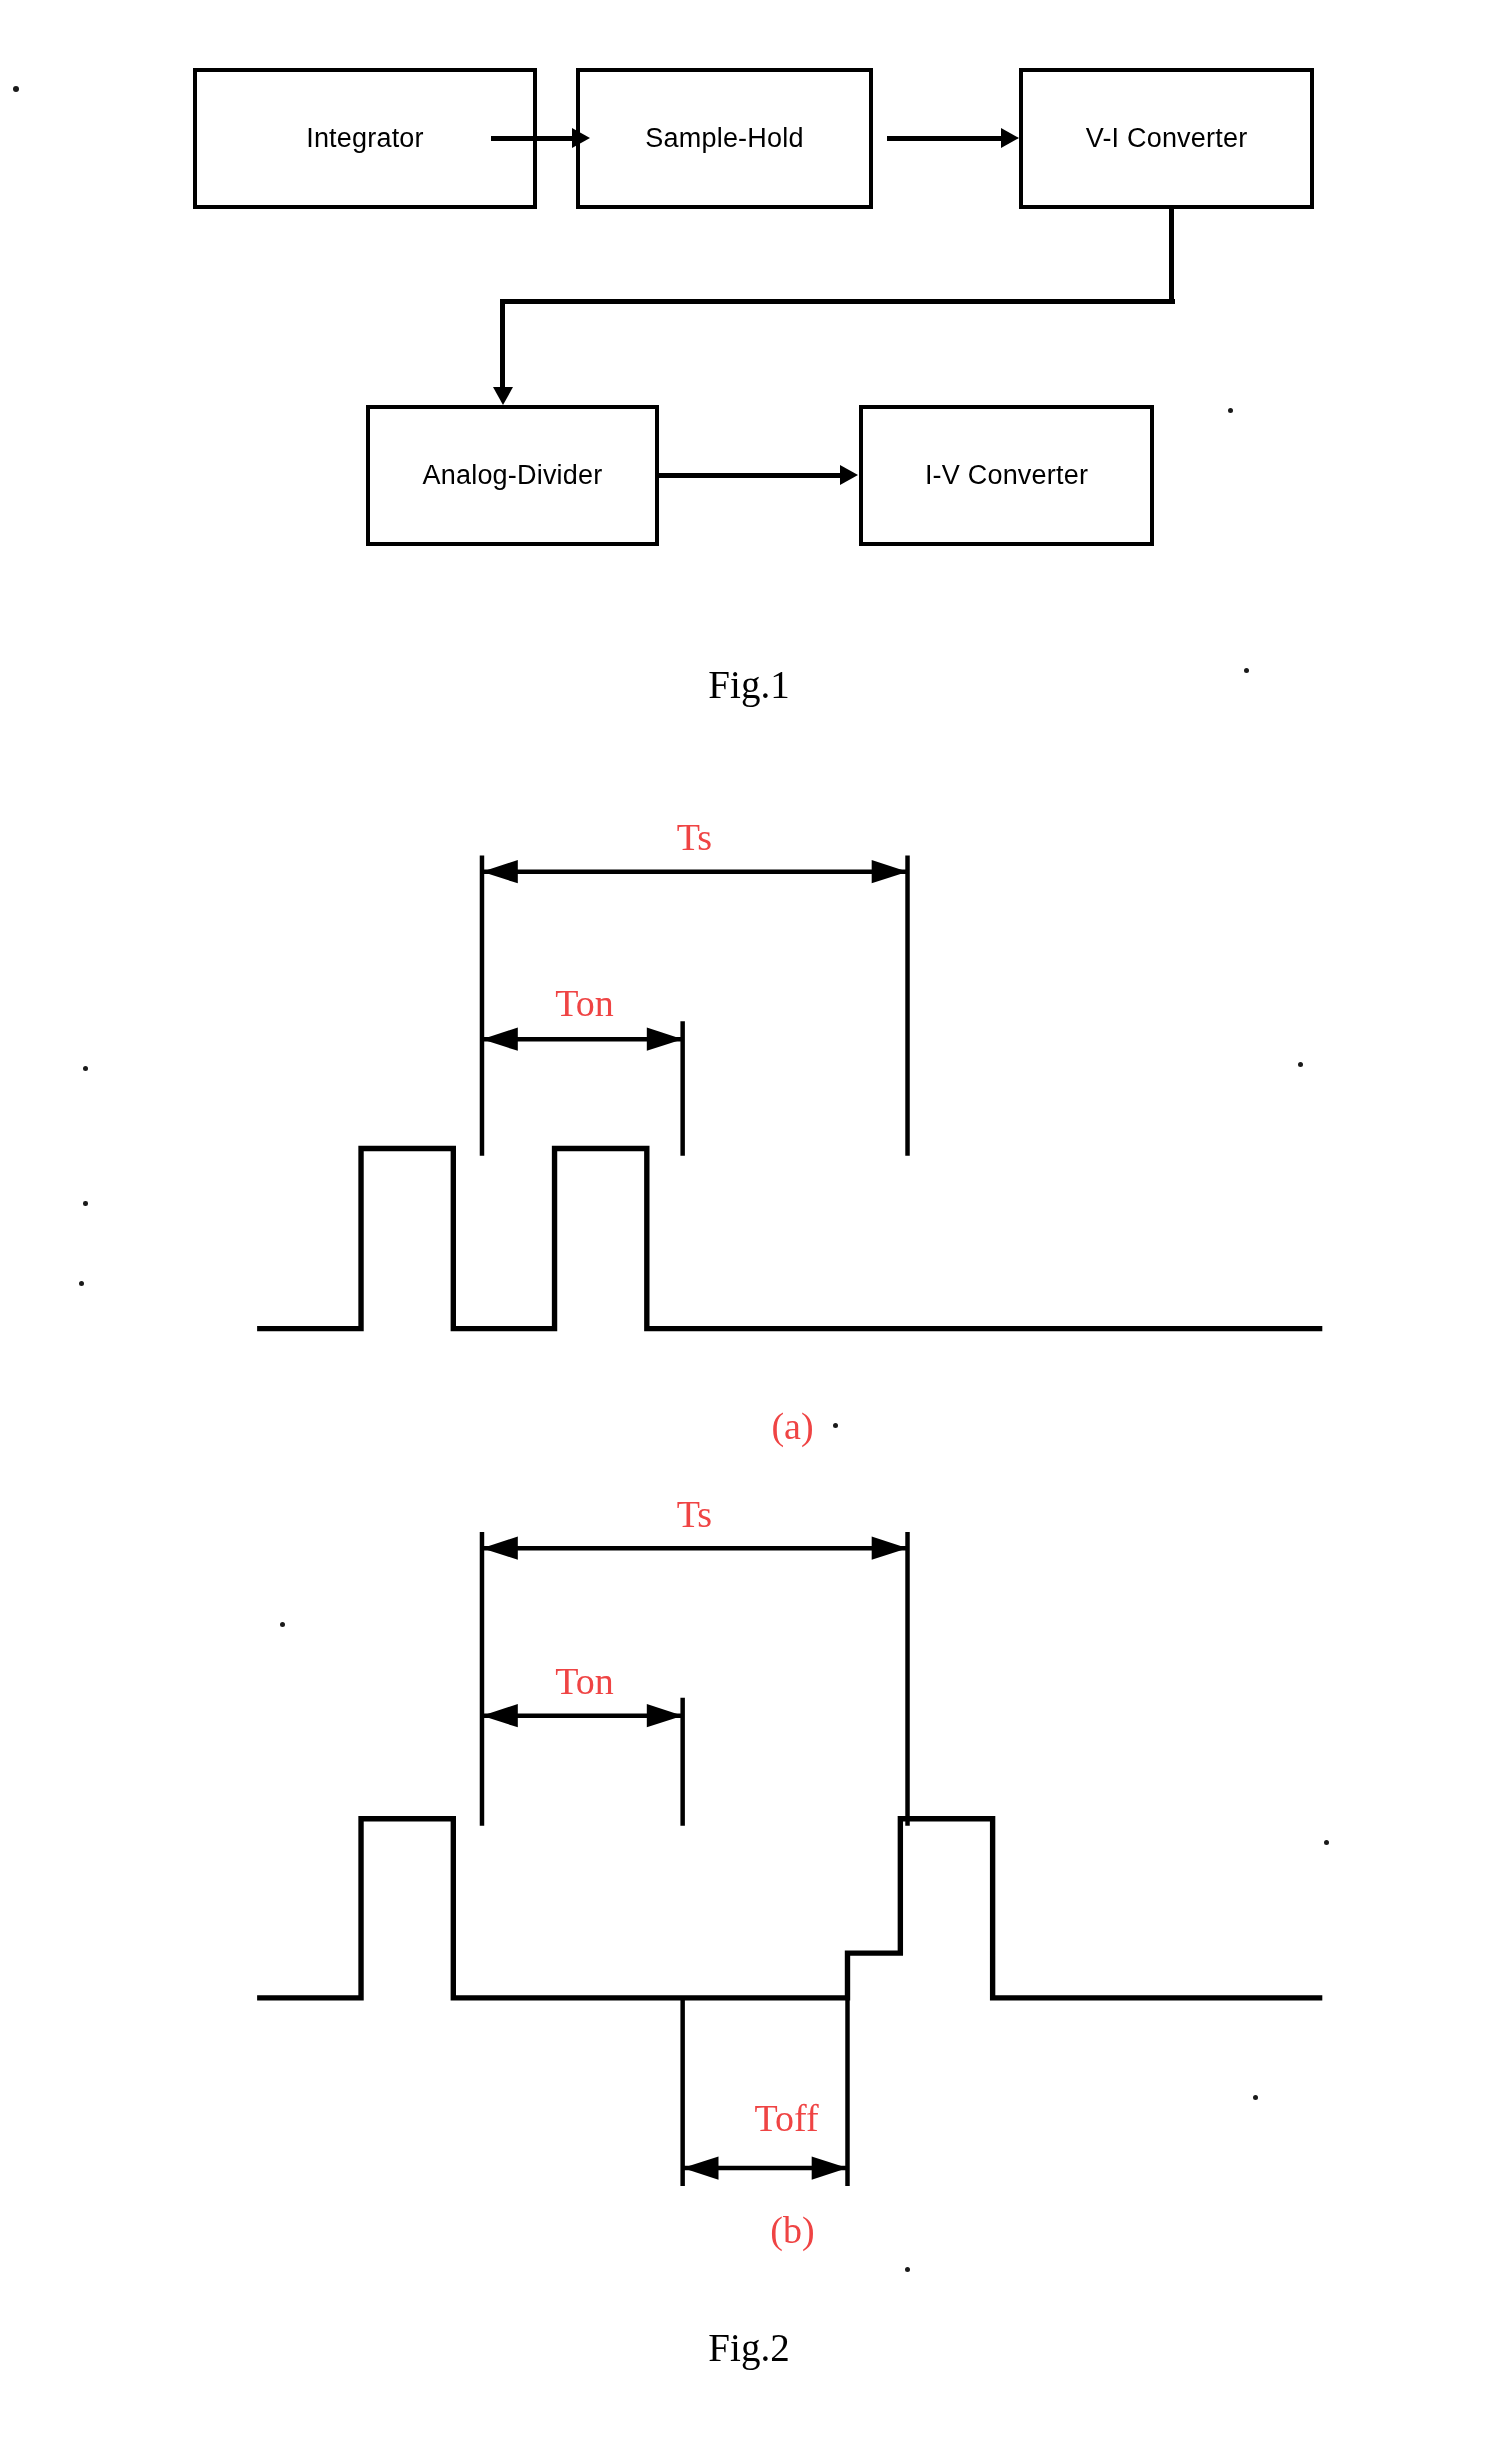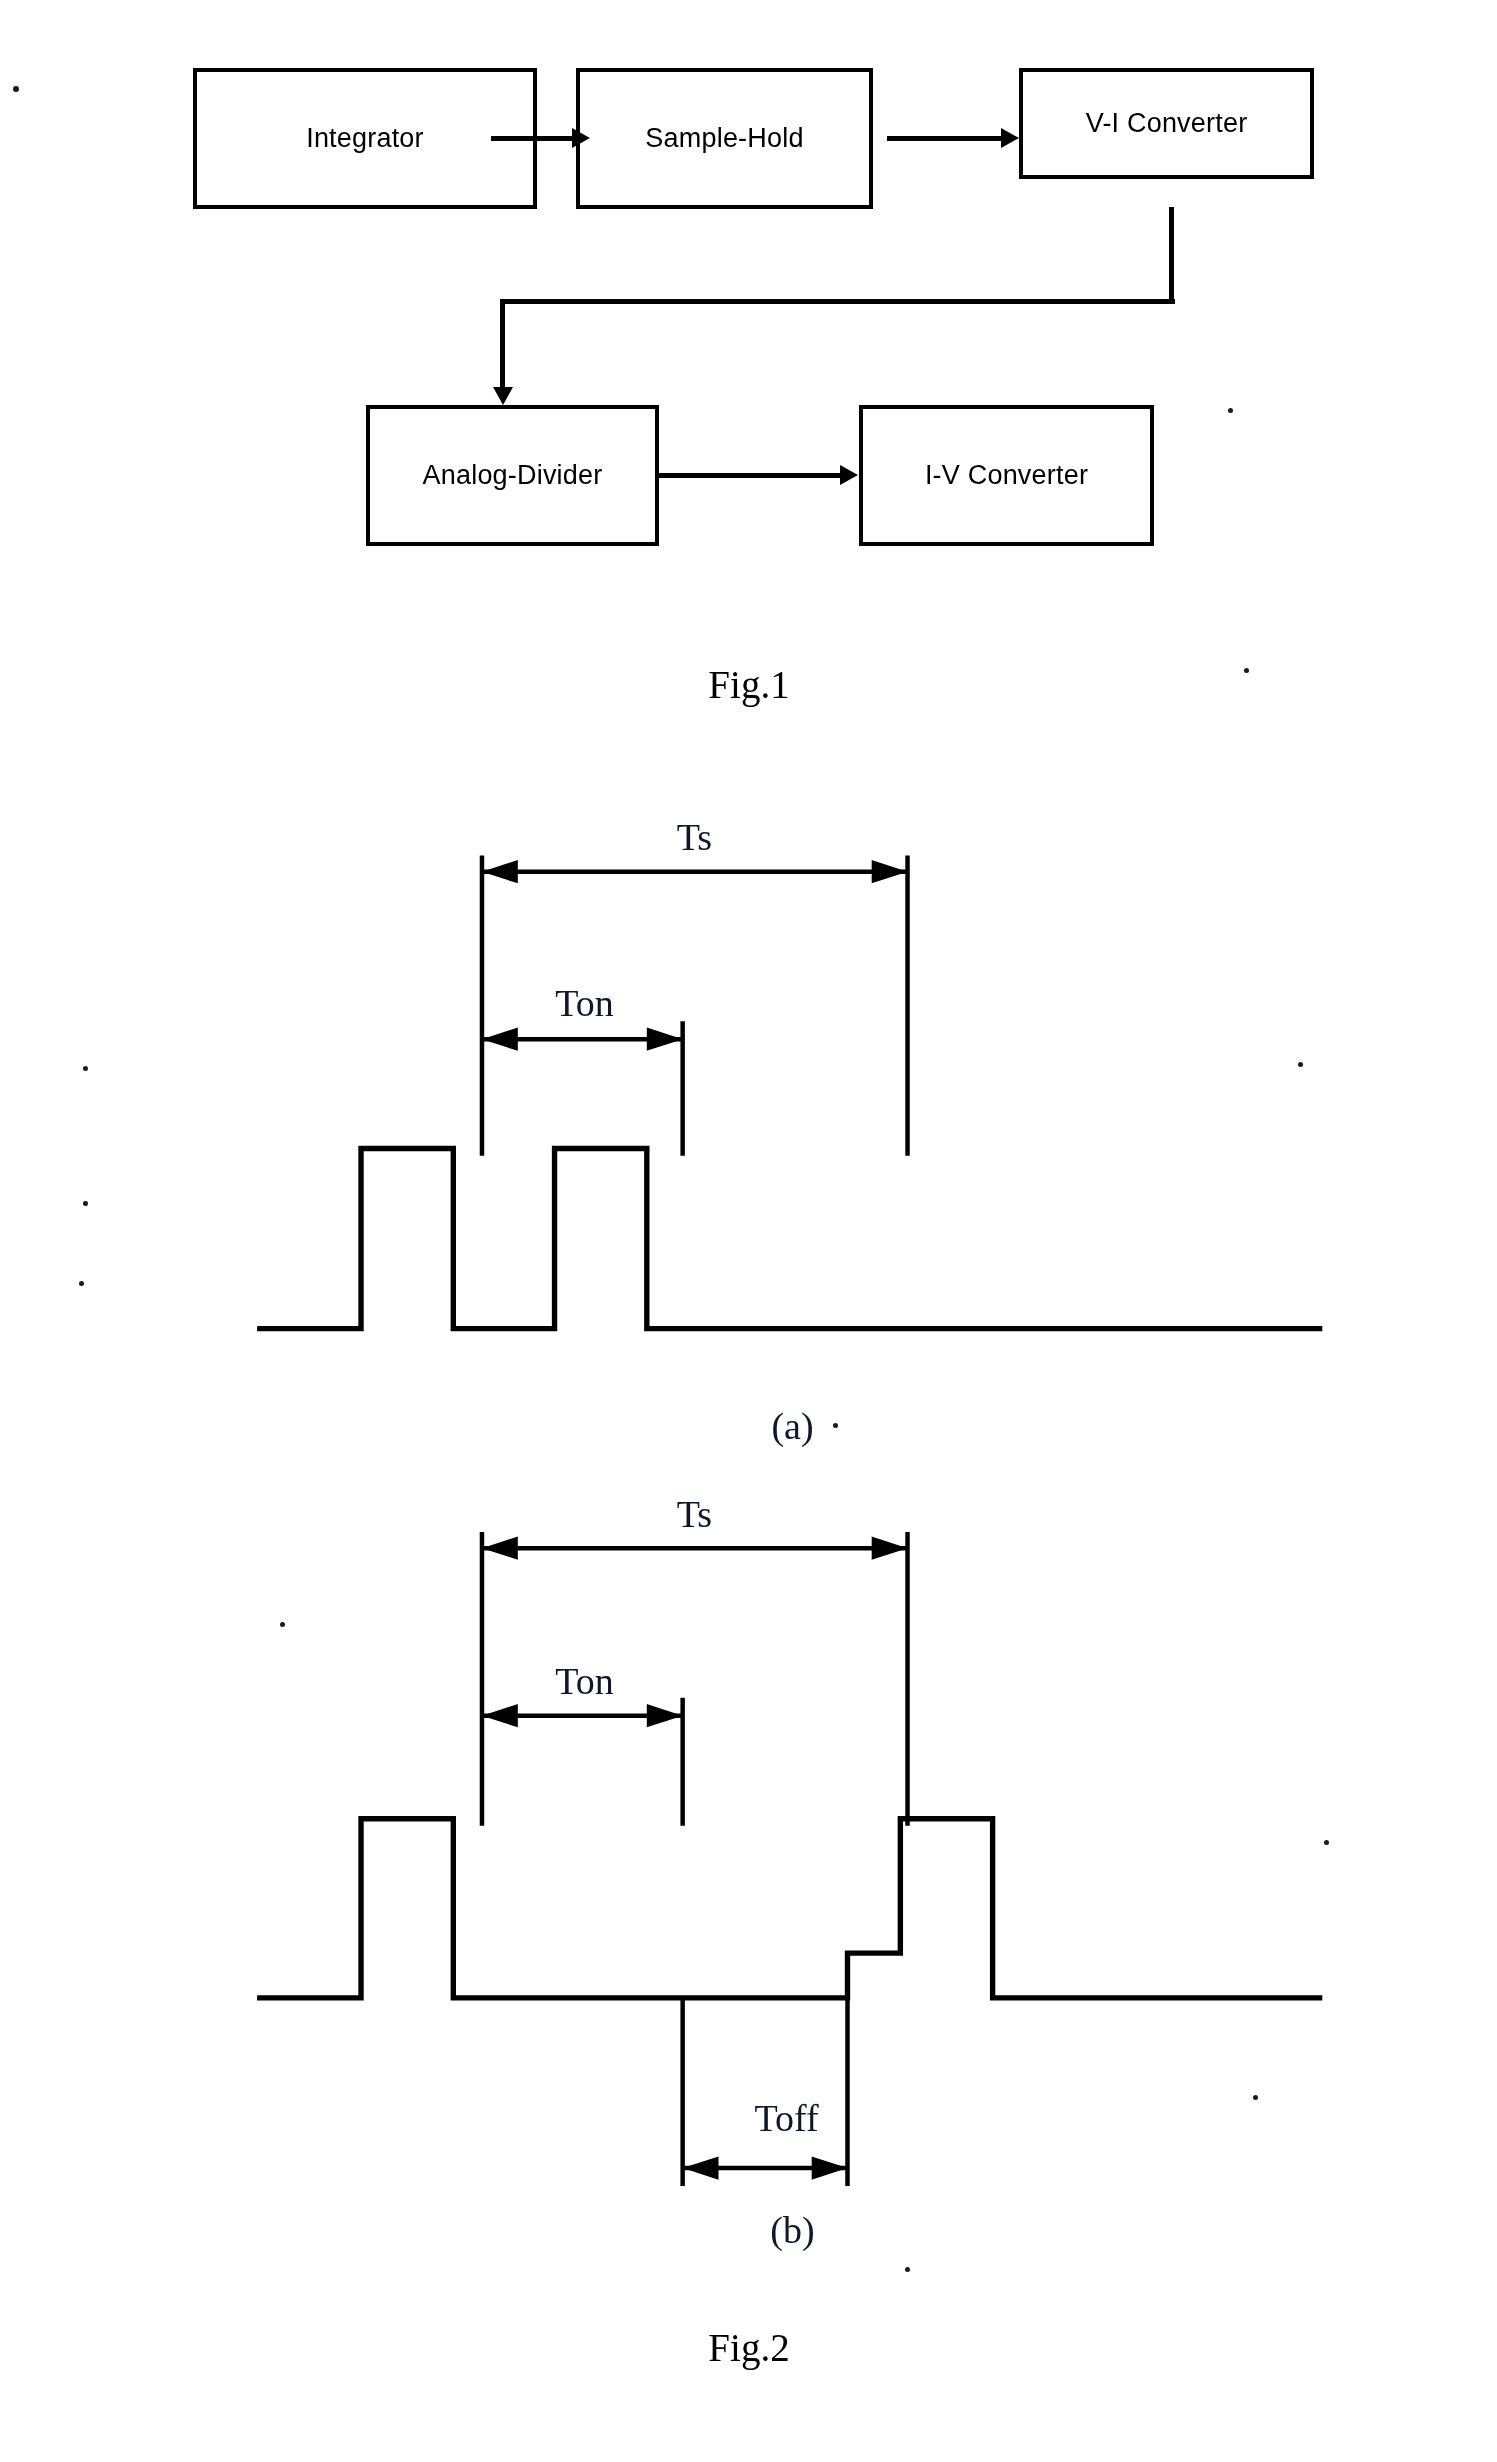--- a/index.html
+++ b/index.html
@@ -74,21 +74,21 @@
     line-height: 1;
     color: #000000;
     text-align: center;
     white-space: nowrap;
   }
   .subcaption {
     position: absolute;
     font-family: "Liberation Serif", serif;
     font-size: 38px;
     line-height: 1;
-    color: #0f172a;
+    color: #ef4444;
     text-align: center;
     white-space: nowrap;
   }
 
   
   .wave {
     position: absolute;
     left: 0;
   }
 
@@ -107,21 +107,21 @@
   <div>
 
     <div class="block" style="left:193px; top:68px; width:344px; height:141px;">
       <span class="block-label">Integrator</span>
     </div>
 
     <div class="block" style="left:576px; top:68px; width:297px; height:141px;">
       <span class="block-label">Sample-Hold</span>
     </div>
 
-    <div class="block" style="left:1019px; top:68px; width:295px; height:111px;align-items:center;">
+    <div class="block" style="left:1019px; top:68px; width:295px; height:141px;align-items:center;">
       <span class="block-label">V-I Converter</span>
     </div>
 
     <div class="block" style="left:366px; top:405px; width:293px; height:141px;">
       <span class="block-label">Analog-Divider</span>
     </div>
 
     <div class="block" style="left:859px; top:405px; width:295px; height:141px;">
       <span class="block-label">I-V Converter</span>
     </div>

